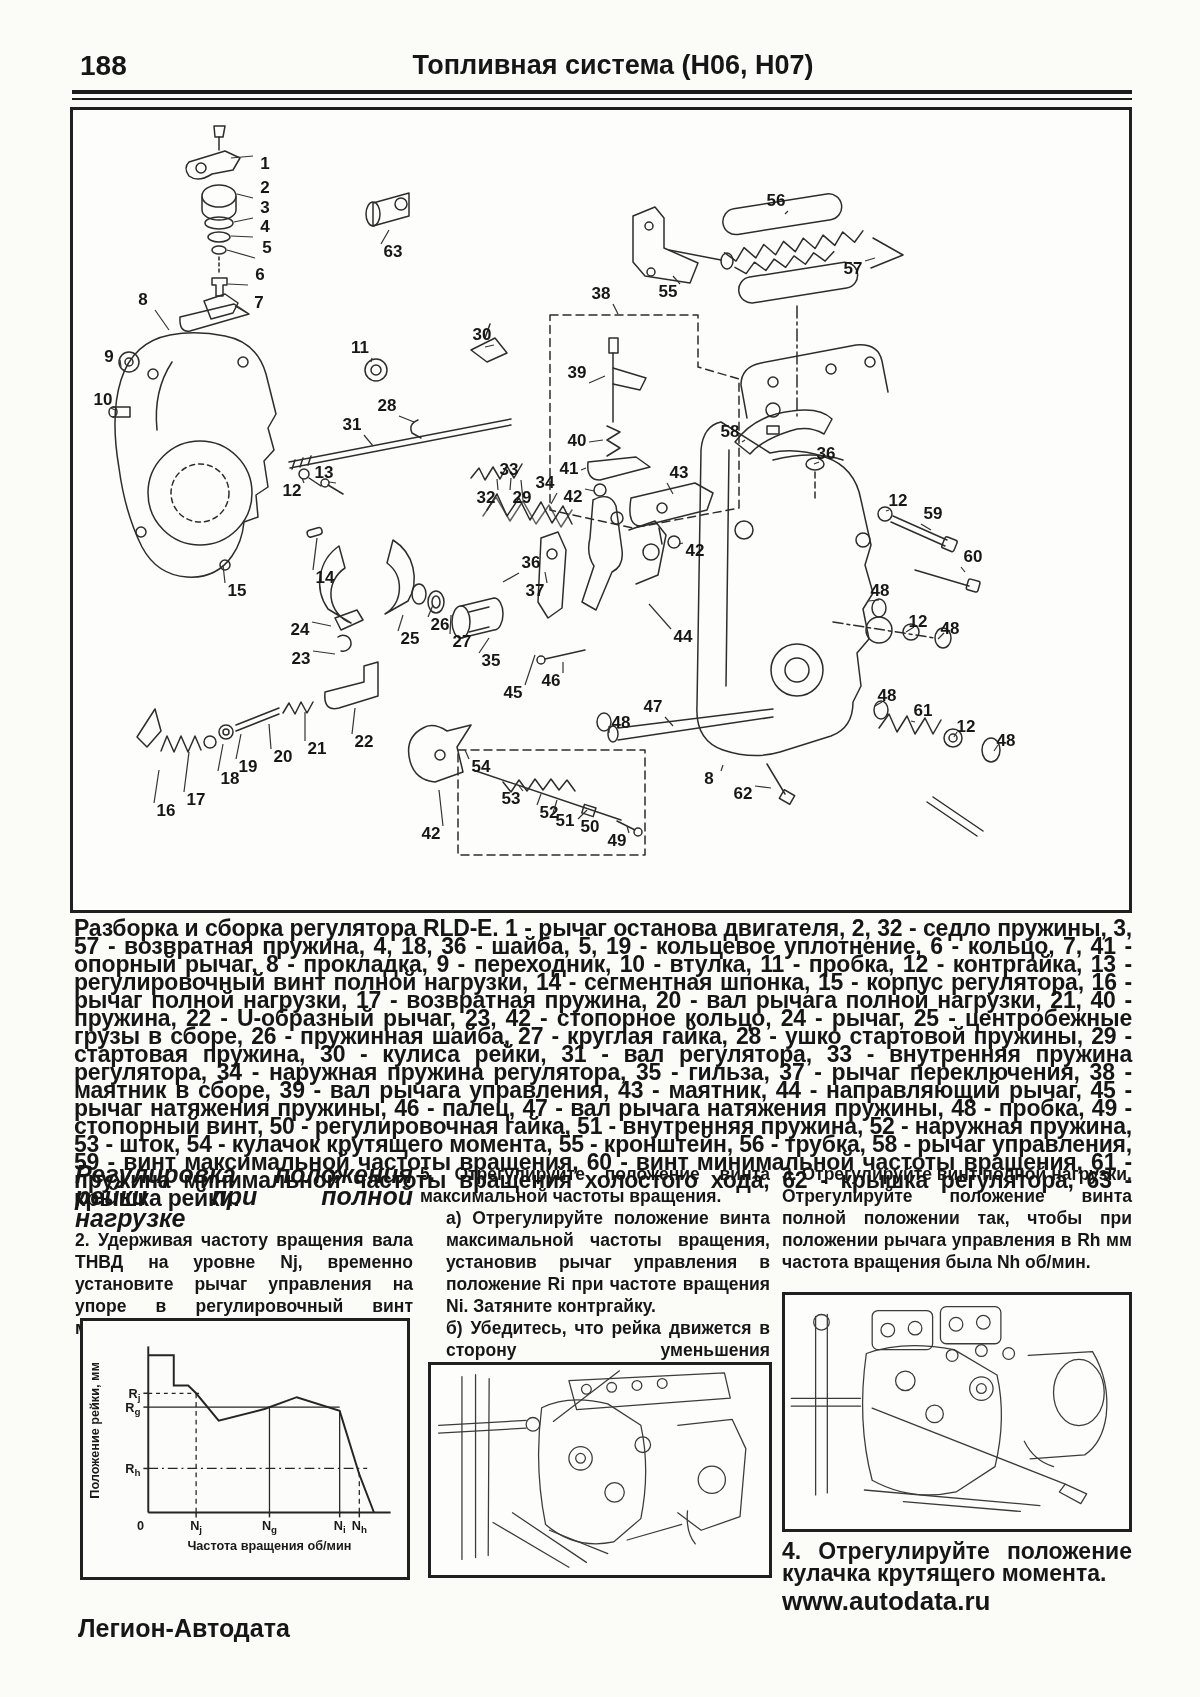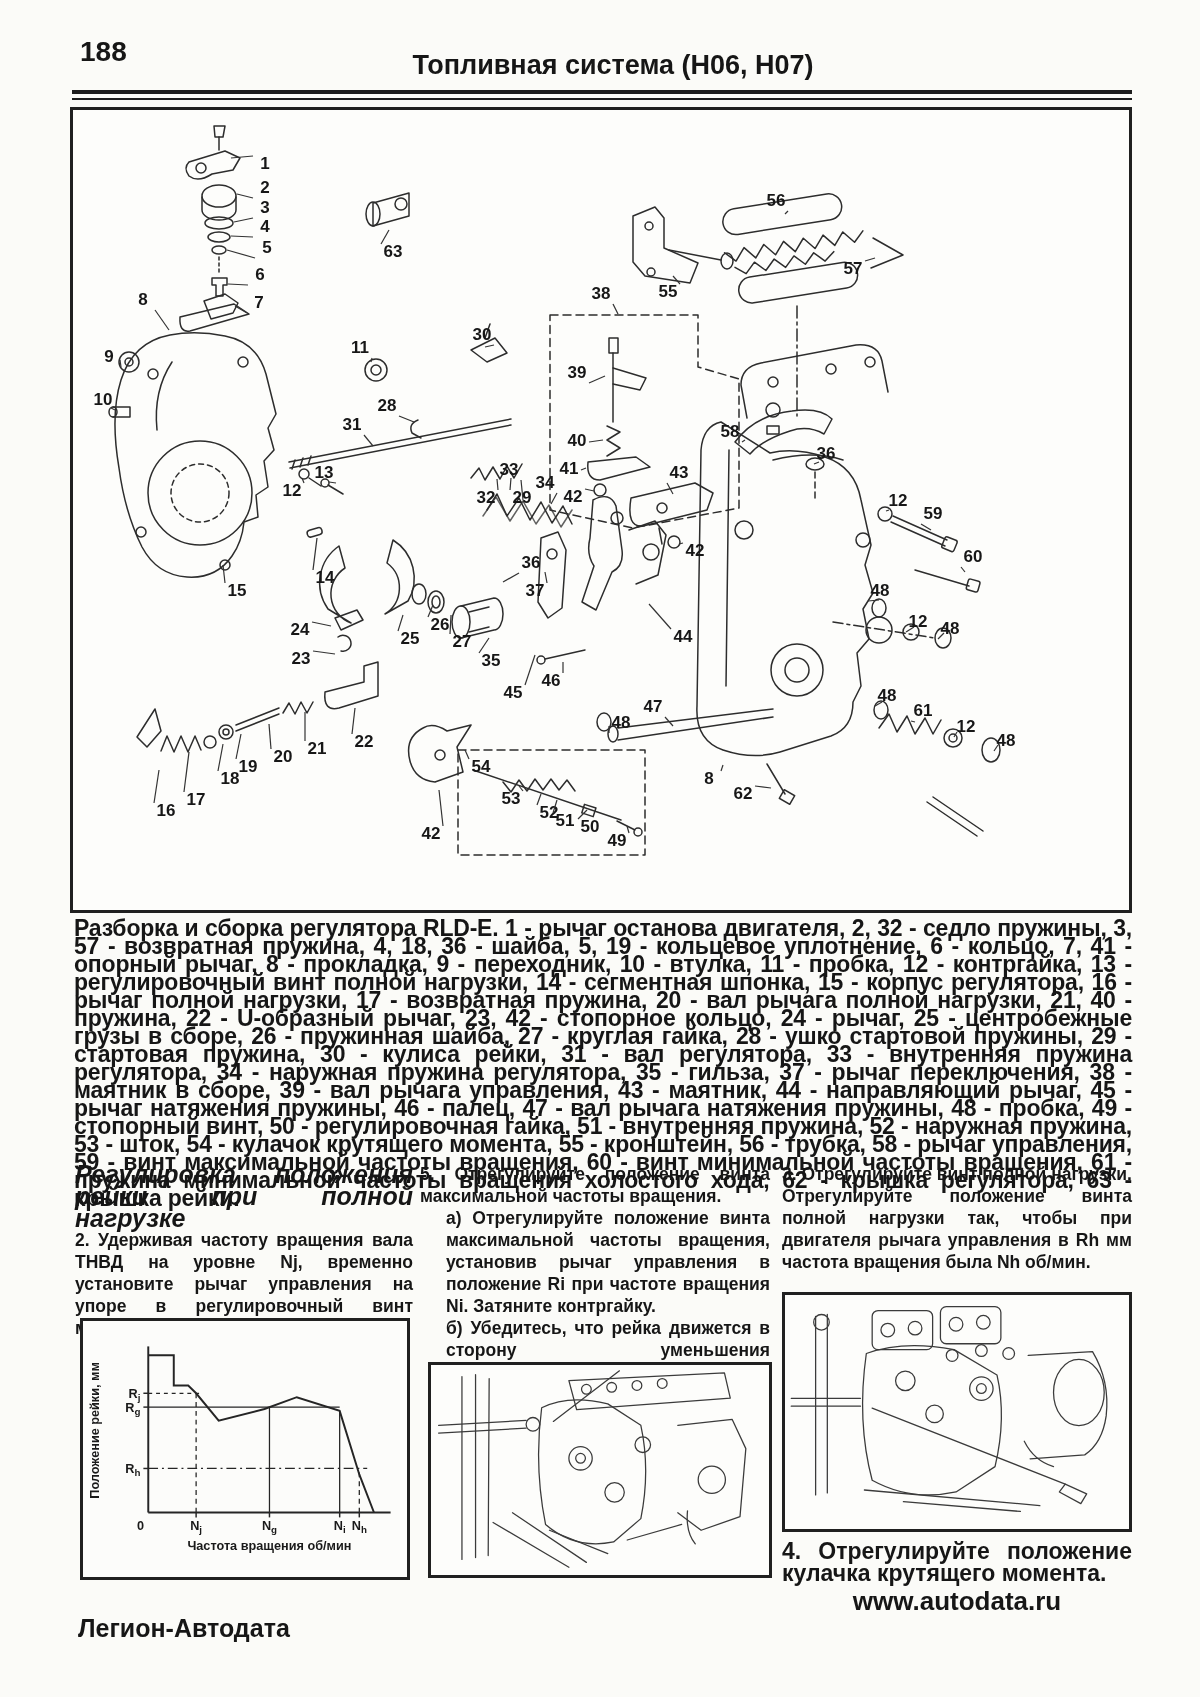--- a/index.html
+++ b/index.html
@@ -1,18 +1,18 @@
 <!DOCTYPE html>
 <html><head>
 <meta charset="utf-8">
 <style>
   html,body{margin:0;padding:0;background:#d8d8d4;}
   .page{position:relative;width:1200px;height:1697px;margin:0 auto;background:#fbfbf8;
         font-family:"Liberation Sans",sans-serif;color:#161616;overflow:hidden;}
-  .pagenum{position:absolute;left:80px;top:36px;font-size:28px;font-weight:bold;}
+  .pagenum{position:absolute;left:80px;top:50px;font-size:28px;font-weight:bold;}
   .htitle{position:absolute;left:82px;top:50px;width:1062px;text-align:center;font-size:27px;font-weight:bold;}
   .hrule{position:absolute;left:72px;top:90px;width:1060px;height:0;border-top:4px solid #1d1d1d;}
   .hrule2{position:absolute;left:72px;top:98px;width:1060px;height:0;border-top:2px solid #1d1d1d;}
   .diagram-box{position:absolute;left:70px;top:107px;width:1062px;height:806px;border:3px solid #202020;
                box-sizing:border-box;background:#fdfdfb;}
   .diagram-box svg{width:100%;height:100%;}
   #sketch path,#sketch line,#sketch circle,#sketch ellipse,#sketch rect,#sketch polyline,#sketch polygon
     {fill:none;stroke:#2d2d2d;stroke-width:1.5;stroke-linejoin:round;stroke-linecap:round;}
   #plabels text{font-family:"Liberation Sans",sans-serif;font-weight:700;font-size:17px;fill:#171717;}
   #plabels line{stroke:#333;stroke-width:1.2;}
@@ -36,21 +36,21 @@
   #chart-svg text{font-family:"Liberation Sans",sans-serif;font-weight:700;font-size:13px;fill:#1a1a1a;}
   .photo-box{position:absolute;left:428px;top:1362px;width:344px;height:216px;border:3px solid #202020;
              box-sizing:border-box;background:#fdfdfb;}
   .photo-box2{position:absolute;left:782px;top:1292px;width:350px;height:240px;border:3px solid #202020;
               box-sizing:border-box;background:#fdfdfb;}
   .photo-box svg,.photo-box2 svg{width:100%;height:100%;}
   .photo-sketch path,.photo-sketch line,.photo-sketch circle,.photo-sketch ellipse,.photo-sketch rect
     {fill:none;stroke:#3b3b3b;stroke-width:1.3;stroke-linejoin:round;stroke-linecap:round;}
   .step4{position:absolute;left:782px;top:1540px;width:350px;font-size:23px;line-height:22px;
          font-weight:600;text-align:justify;margin:0;}
-  .site{position:absolute;left:782px;top:1586px;width:350px;text-align:center;font-size:26px;font-weight:bold;}
+  .site{position:absolute;left:782px;top:1586px;width:350px;text-align:left;font-size:26px;font-weight:bold;}
   .footer-left{position:absolute;left:78px;top:1590px;font-size:25px;font-weight:bold;margin-top:24px;}
 </style>
 </head>
 <body>
 
 <div class="page">
 
   <div class="pagenum">188</div>
   <div class="htitle">Топливная система (Н06, Н07)</div>
   <div class="hrule"></div>
@@ -444,21 +444,21 @@
       <path d="M262,150 q-2,22 8,34"></path>
       <line x1="62" y1="162" x2="140" y2="208"></line>
         <line x1="82" y1="152" x2="158" y2="203"></line>
       <line x1="192" y1="6" x2="124" y2="58" stroke-width="2.5"></line>
       <path d="M120,170 l60,24 M200,180 l56,-16"></path>
     </svg>
   </div>
 
   <div class="col col-right">
     <p>3. Отрегулируйте винт полной нагрузки.</p>
-    <p>Отрегулируйте положение винта полной нагрузки так, чтобы при двигателя рычага управления в Rh мм частота вращения была Nh об/мин.</p>
+    <p>Отрегулируйте положение винта полной положении так, чтобы при положении рычага управления в Rh мм частота вращения была Nh об/мин.</p>
   </div>
 
   <div class="photo-box2">
     <svg viewBox="0 0 350 240" class="photo-sketch">
       <line x1="30" y1="22" x2="30" y2="205"></line>
         <line x1="42" y1="20" x2="42" y2="203"></line>
       <circle cx="36" cy="28" r="8"></circle>
       <rect x="88" y="16" width="62" height="40" rx="6"></rect>
         <rect x="158" y="12" width="62" height="38" rx="6"></rect>
       <circle cx="104" cy="36" r="7"></circle>

